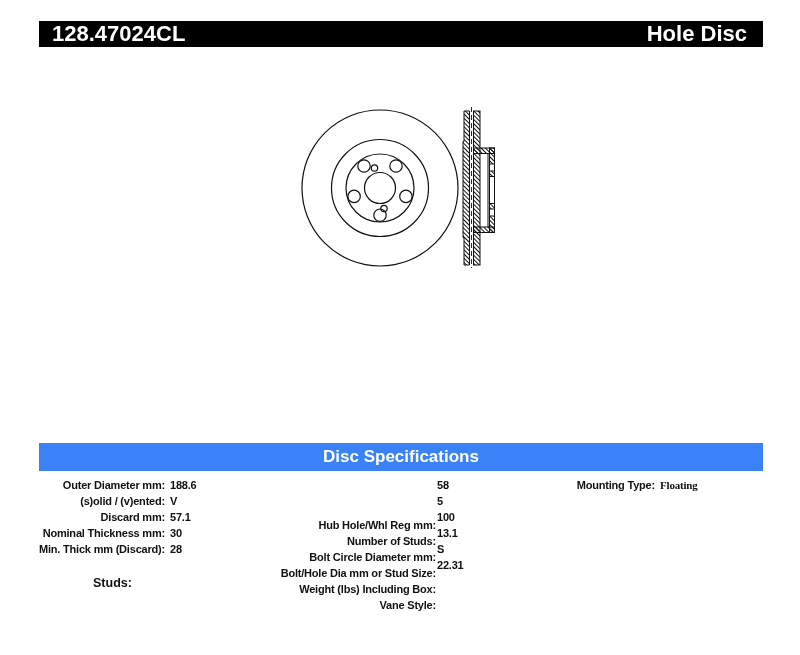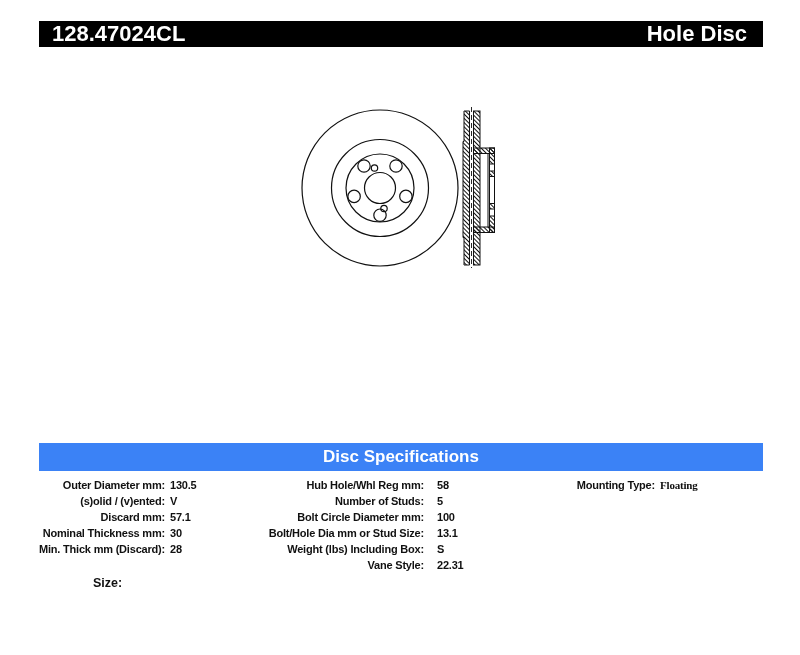--- a/index.html
+++ b/index.html
@@ -23,21 +23,21 @@
   .drawing {
     position:absolute; left:295px; top:98px; width:210px; height:178px;
   }
   .spec-labels, .spec-values {
     position:absolute; top:477px; font-size:11px; font-weight:bold;
     line-height:16px; white-space:nowrap; letter-spacing:-0.2px;
   }
   .spec-labels { text-align:right; }
   .spec-labels span, .spec-values span { display:block; }
   #col1-labels { right:635px; }  #col1-values { left:170px; }
-  #col2-labels { right:376px; }  #col2-values { left:437px; }
+  #col2-labels { right:364px;margin-top:40px; }  #col2-values { left:437px; }
   #col3-labels { right:145px; }  #col3-values { left:660px;font-family:Liberation Serif, serif; }
   .note {
     position:absolute; left:93px; top:576px;
     font-size:12.5px; font-weight:bold;
   }
 </style>
 </head>
 <body>
 
 <div class="header-bar">
@@ -87,21 +87,21 @@
 </div>
 
 <div class="spec-labels" id="col1-labels">
   <span>Outer Diameter mm:</span>
   <span>(s)olid / (v)ented:</span>
   <span>Discard mm:</span>
   <span>Nominal Thickness mm:</span>
   <span>Min. Thick mm (Discard):</span>
 </div>
 <div class="spec-values" id="col1-values">
-  <span>130.5</span>
+  <span>188.6</span>
   <span>V</span>
   <span>57.1</span>
   <span>30</span>
   <span>28</span>
 </div>
 
 <div class="spec-labels" id="col2-labels">
   <span>Hub Hole/Whl Reg mm:</span>
   <span>Number of Studs:</span>
   <span>Bolt Circle Diameter mm:</span>
@@ -118,13 +118,13 @@
   <span>22.31</span>
 </div>
 
 <div class="spec-labels" id="col3-labels">
   <span>Mounting Type:</span>
 </div>
 <div class="spec-values" id="col3-values">
   <span>Floating</span>
 </div>
 
-<div class="note">Size:</div>
+<div class="note">Studs:</div>
 
 </body></html>

